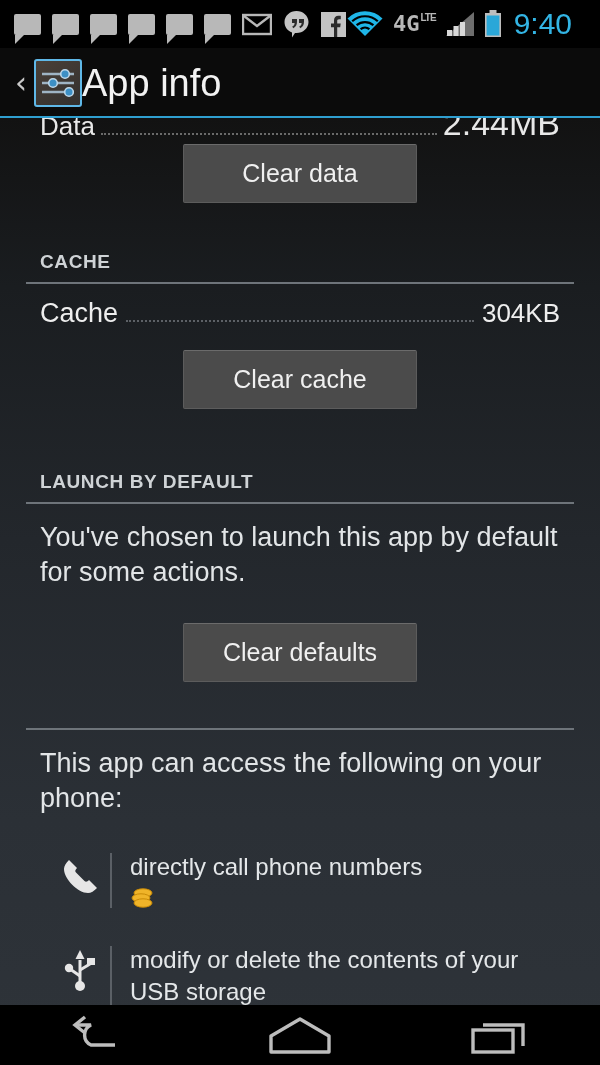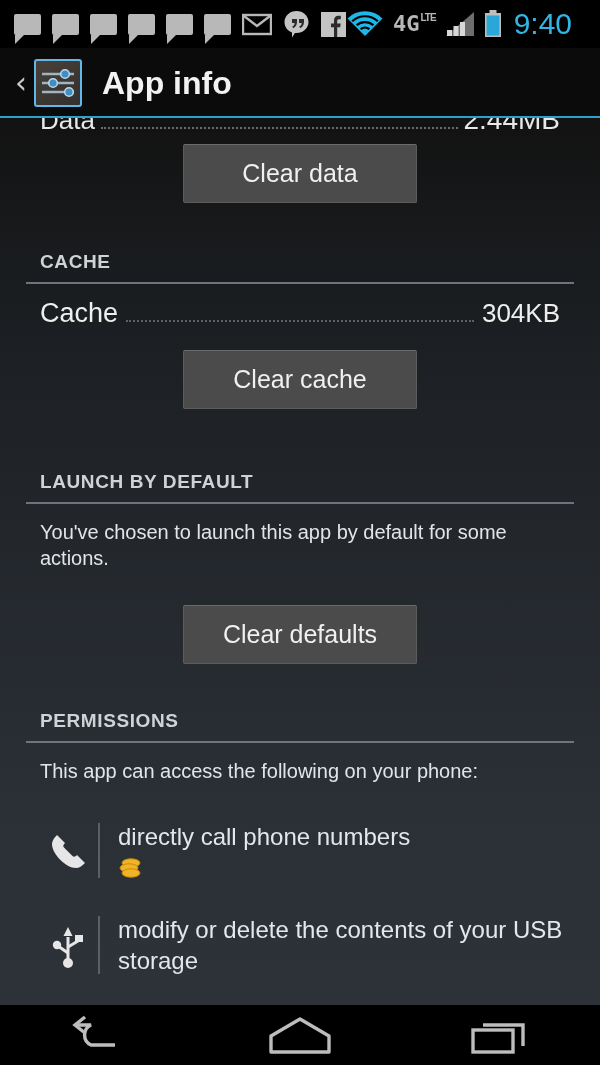--- a/index.html
+++ b/index.html
@@ -39,41 +39,41 @@
   .chev-back{
     color:#c9c9c9; font-size:30px; line-height:1; width:22px; text-align:center;
     font-family:"DejaVu Sans", sans-serif;
   }
   .app-icon{
     width:48px; height:48px; margin-left:2px; border:2px solid #5fb8e8;
     background:linear-gradient(145deg,#4a4038,#33302e);
     border-radius:3px; position:relative; overflow:hidden;
   }
   .ab-title{
-    color:#f2f2f2; font-size:32px; margin-left:20px; font-weight:700;
+    color:#f2f2f2; font-size:38px; font-weight:400;
   }
   .ab-underline{
     position:absolute; top:116px; left:0; width:600px; height:3px; background:#2f9fd0;
   }
 
   
   .content{
     position:absolute; top:118px; left:0; width:600px; height:936px;
     background:linear-gradient(180deg,#121212 0%,#1a1d20 18%,#23272c 45%,#2b3036 75%,#2e3339 100%);
     overflow:hidden;
   }
   .clipped-row{
     position:absolute; top:-14px; left:0; width:600px;
     display:flex; align-items:baseline; padding:0 40px;
   }
   .clipped-row .lbl{ color:#e8e8e8; font-size:26px; }
   .clipped-row .leader{
     flex:1; border-bottom:2px dotted #6a6a6a; margin:0 6px 6px 6px; height:1px;
   }
-  .clipped-row .val{ color:#e8e8e8; font-size:28px; }
+  .clipped-row .val{ color:#e8e8e8; font-size:34px; }
 
   .btn-row{ display:flex; justify-content:center; }
   .btn{
     background:#4b4b4b;
     border:1px solid #5c5c5c;
     border-top-color:#6b6b6b;
     border-radius:2px;
     color:#f0f0f0; font-size:25px;
     padding:14px 16px; width:234px; text-align:center;
   }
@@ -87,25 +87,25 @@
   }
   .row{
     display:flex; align-items:baseline; padding:14px 40px 12px 40px;
   }
   .row .lbl{ color:#eeeeee; font-size:27px; }
   .row .leader{
     flex:1; border-bottom:2px dotted #5d6166; margin:0 8px 8px 8px; height:1px;
   }
   .row .val{ color:#eeeeee; font-size:26px; }
   .para{
-    color:#e2e5e7; font-size:20px; line-height:1.28;
+    color:#e2e5e7; font-size:27px; line-height:1.28;
     padding:16px 30px 0 40px;
   }
   .perm{
-    display:flex; align-items:center; padding:16px 26px 0 40px;
+    display:flex; align-items:flex-start; padding:16px 26px 0 52px;
   }
   .perm-ic{
     width:56px; min-width:56px; display:flex; justify-content:center;
     padding-top:4px;
   }
   .perm-sep{
     width:2px; background:#5b6066; align-self:stretch; margin:2px 18px 2px 2px;
   }
   .perm-txt{ flex:1; }
   .perm-main{ color:#e4e7e9; font-size:24px; line-height:1.3; }
@@ -227,21 +227,20 @@
     <div style="margin-top:62px;">
       <div class="sect-hdr">LAUNCH BY DEFAULT</div>
       <div class="sect-rule"></div>
       <div class="para">You've chosen to launch this app by default for some actions.</div>
       <div class="btn-row" style="margin-top:34px;">
         <div class="btn">Clear defaults</div>
       </div>
     </div>
 
     <div style="margin-top:46px;">
-      <div class="sect-hdr">PERMISSIONS</div>
       <div class="sect-rule"></div>
       <div class="para">This app can access the following on your phone:</div>
 
       <div class="perm" style="margin-top:20px;">
         <div class="perm-ic">
           <svg width="44" height="44" viewBox="0 0 44 44">
             <path d="M11,5 C8,8 6,11 6,14 C6,24 20,38 30,38 C33,38 36,36 39,33 L31,25 C29.5,26.5 28,27.5 26.5,26 L18,17.5 C16.5,16 17.5,14.5 19,13 Z" fill="#e6e6e6"></path>
           </svg>
         </div>
         <div class="perm-sep"></div>

